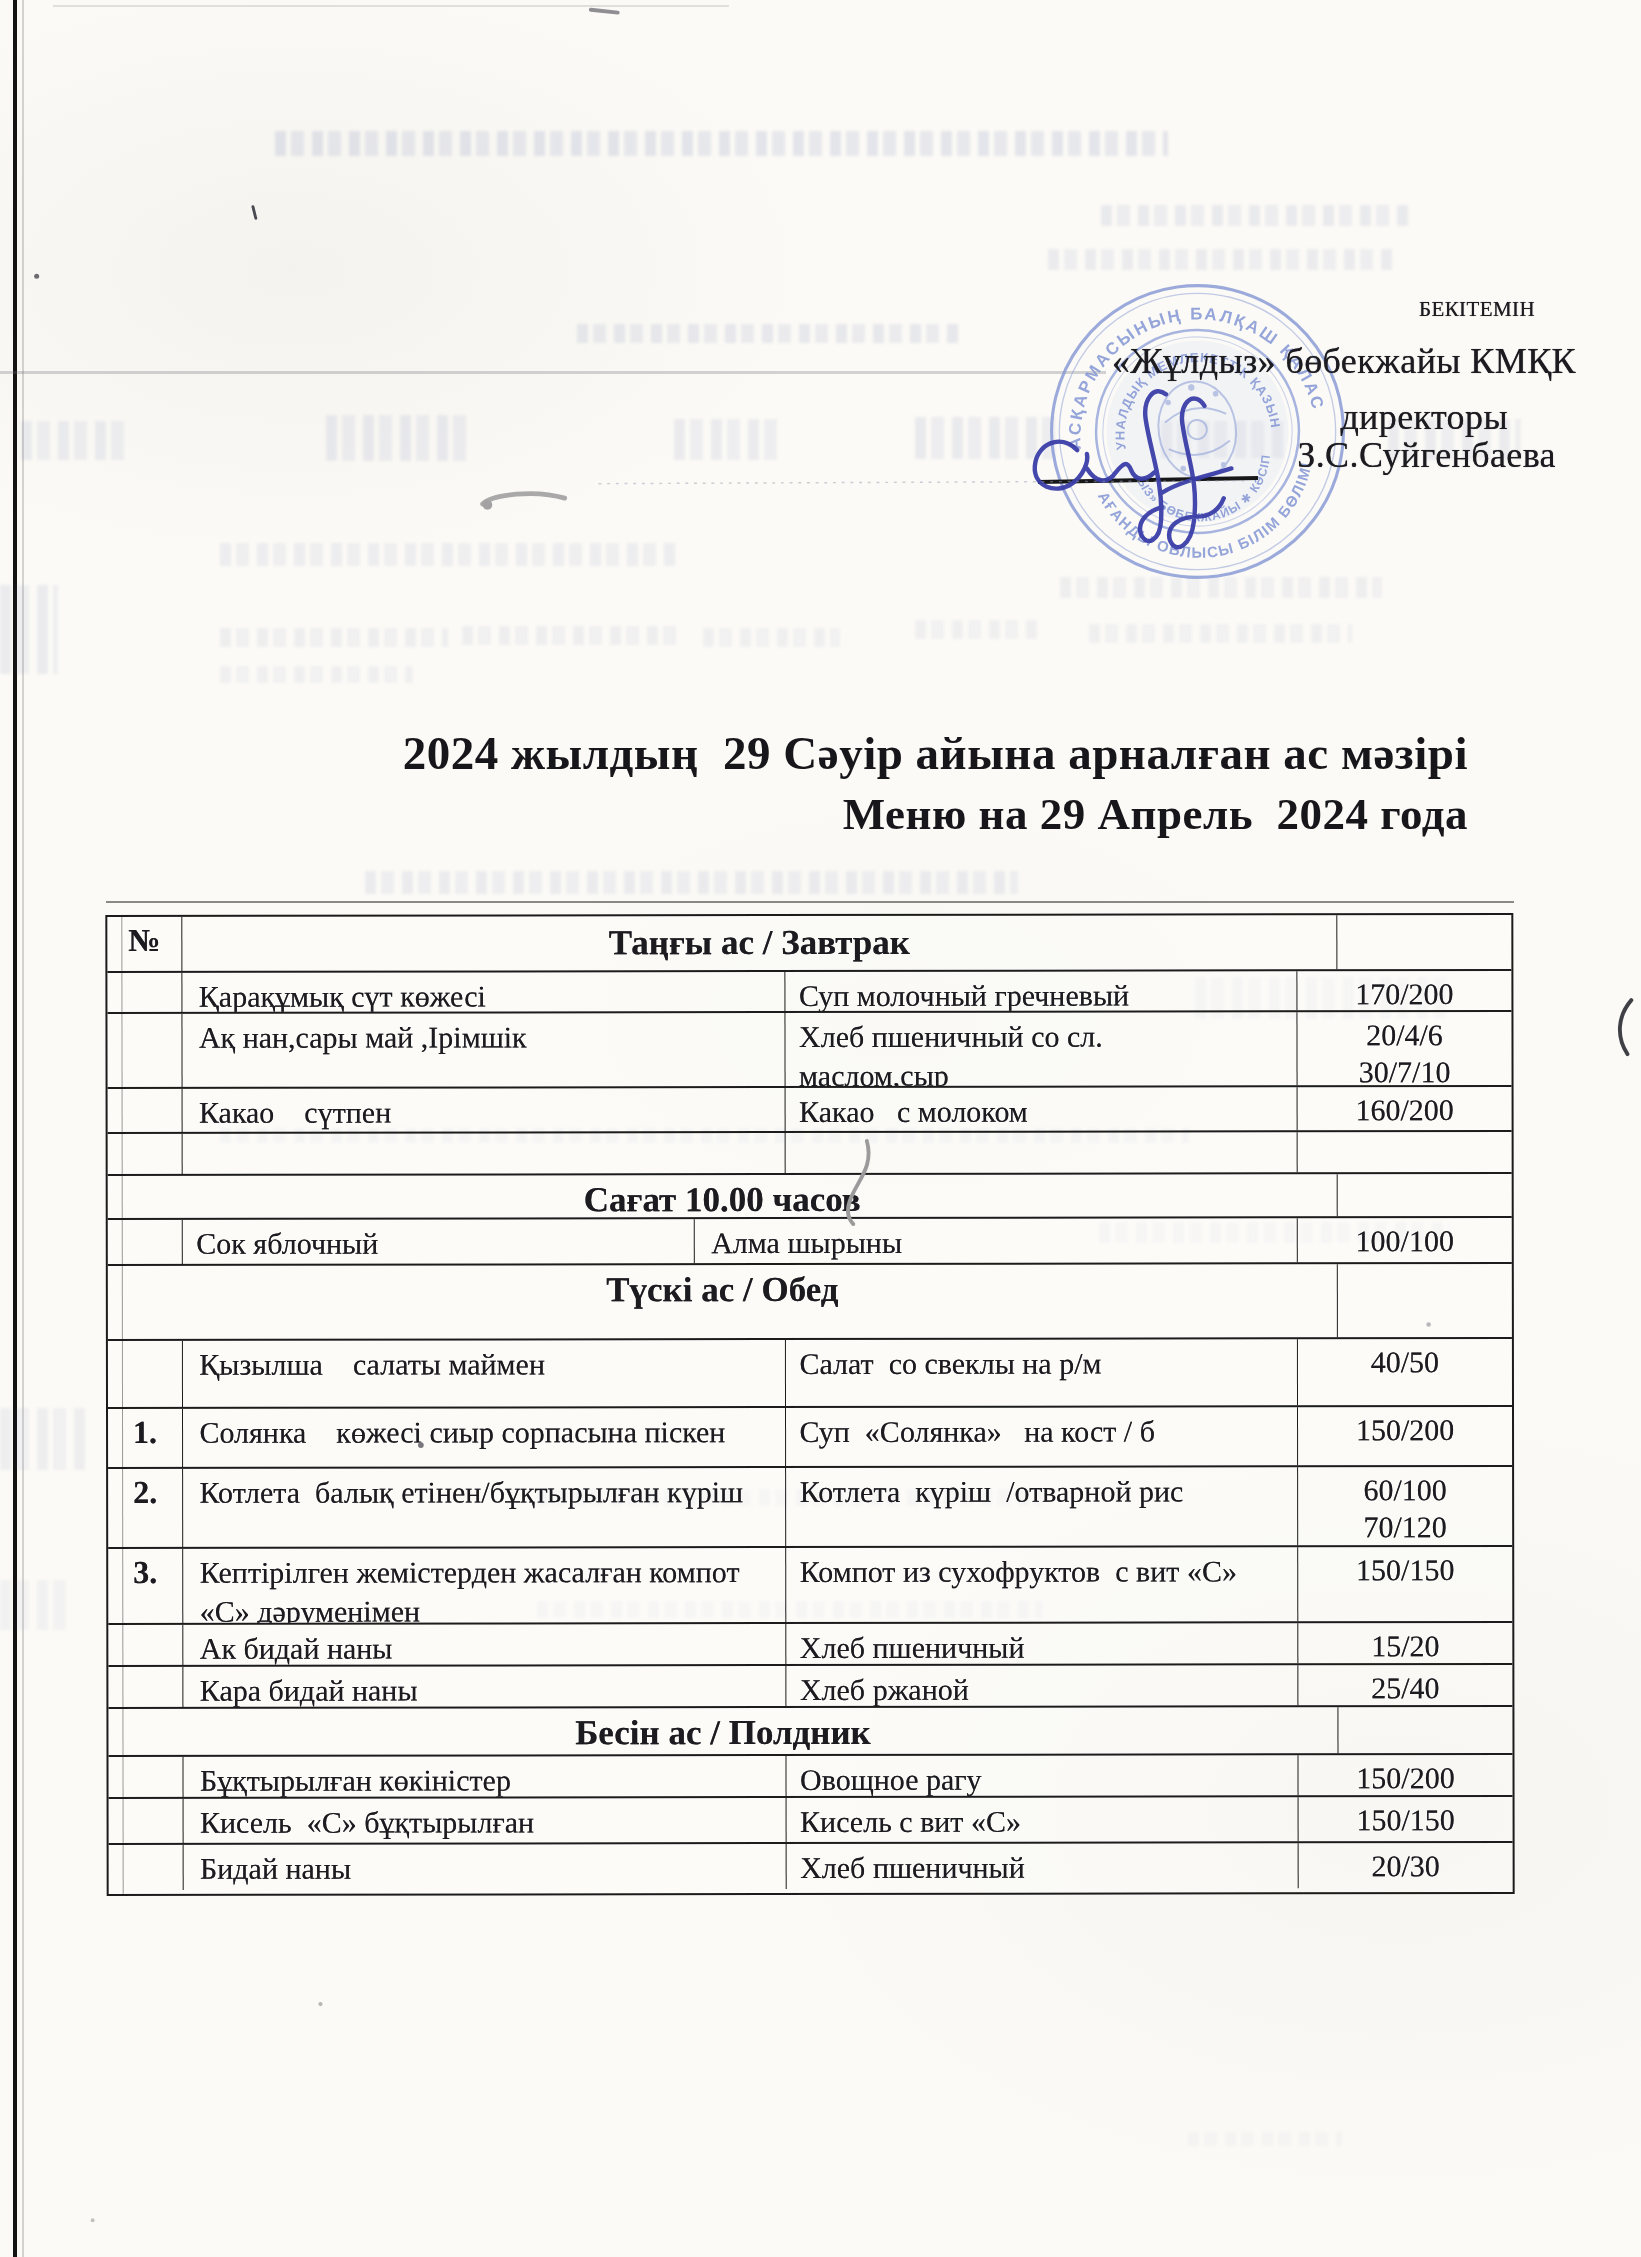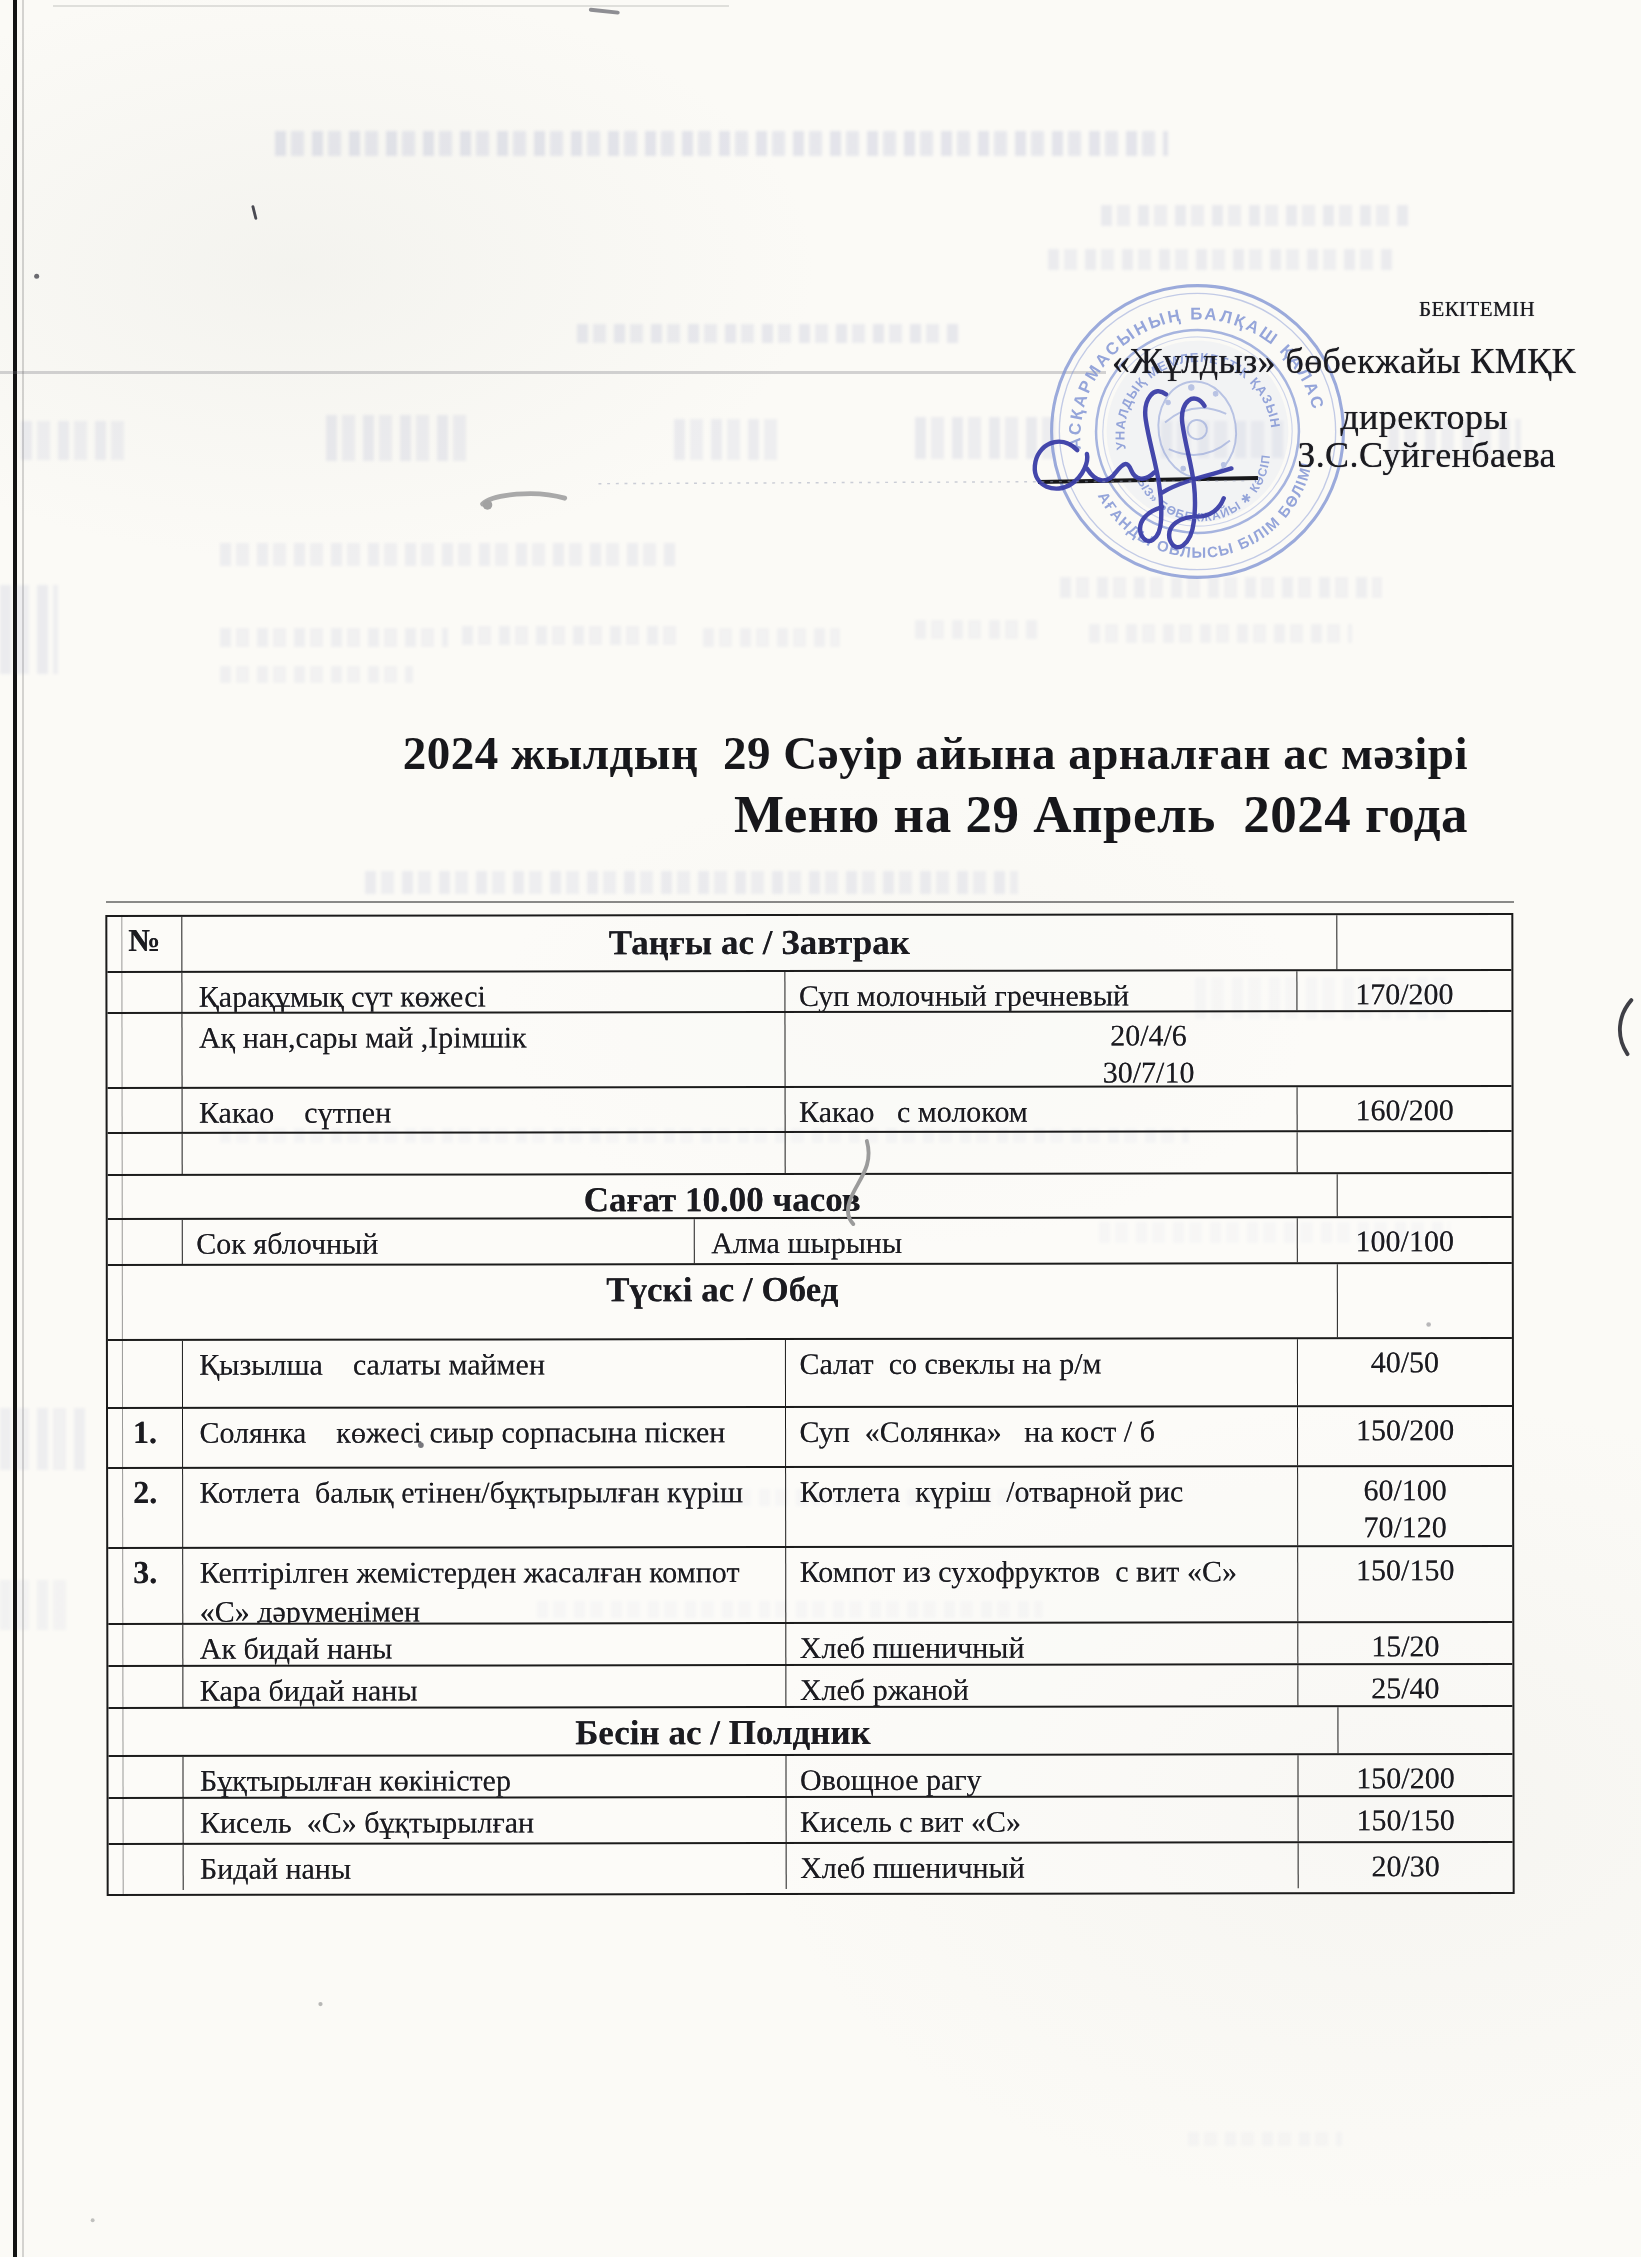--- a/index.html
+++ b/index.html
@@ -33,21 +33,21 @@
   
   .hdr{position:absolute;text-align:right;white-space:pre;letter-spacing:0.4px;
        text-shadow:0 0 0.7px rgba(20,20,30,.85);}
   .sig-underline{position:absolute;left:1038px;top:478px;width:220px;height:3.9px;
        background:#17171a;transform:rotate(-1.1deg);}
 
   
   .title-block{position:absolute;left:116px;top:722px;width:1352px;text-align:right;}
   .title-line{font-weight:bold;white-space:pre;letter-spacing:0.5px;color:#17171b;}
   .title-line.l1{font-size:47px;line-height:62px;}
-  .title-line.l2{font-size:53px;line-height:60px;}
+  .title-line.l2{font-size:45px;line-height:60px;}
 
   
   .menu-table{position:absolute;left:106px;top:914px;width:1408px;height:981px;
       border:2.9px solid #1b1b1b;box-sizing:border-box;display:flex;flex-direction:column;
       background:rgba(255,255,255,.25);transform:rotate(-.08deg);}
   .pre-top-line{position:absolute;left:106px;top:901px;width:1408px;height:1.9px;background:#2c2c2c;opacity:.55;}
   .inner-left-line{position:absolute;left:13.5px;top:0;bottom:0;width:1.9px;background:#222;opacity:.45;}
   .trow{display:flex;box-sizing:border-box;border-bottom:2.9px solid #1c1c1c;}
   .trow:last-child{border-bottom:none;}
   .tcell{box-sizing:border-box;border-right:1.9px solid #1c1c1c;overflow:hidden;
@@ -177,20 +177,22 @@
       </div>
       <div class="trow" style="height: 41px;">
         <div class="tcell c-num"></div>
         <div class="tcell c-kk">Қарақұмық сүт көжесі</div>
         <div class="tcell c-ru">Суп молочный гречневый</div>
         <div class="tcell c-portion">170/200</div>
       </div>
       <div class="trow" style="height: 75px;">
         <div class="tcell c-num"></div>
         <div class="tcell c-kk">Ақ нан,сары май ,Ірімшік</div>
+        <div class="tcell c-ru">Хлеб пшеничный со сл.
+маслом,сыр</div>
         <div class="tcell c-portion">20/4/6
 30/7/10</div>
       </div>
       <div class="trow" style="height: 45px;">
         <div class="tcell c-num"></div>
         <div class="tcell c-kk">Какао    сүтпен</div>
         <div class="tcell c-ru">Какао   с молоком</div>
         <div class="tcell c-portion">160/200</div>
       </div>
       <div class="trow" style="height: 42px;">

